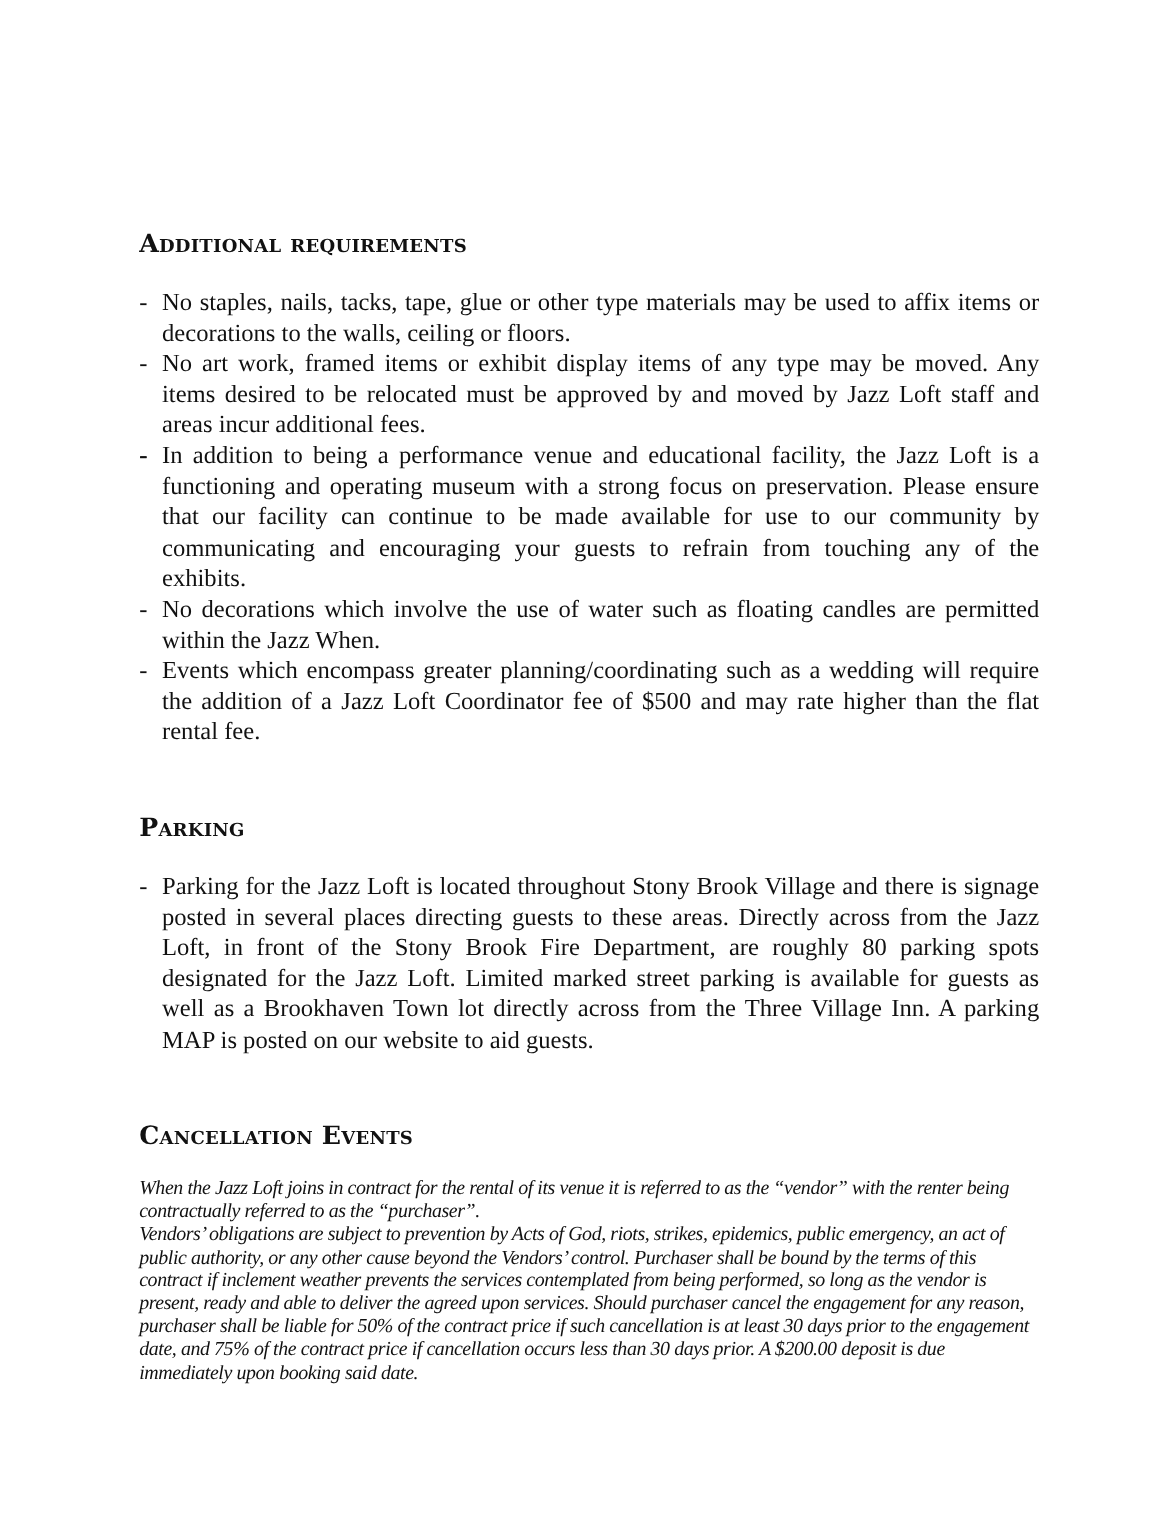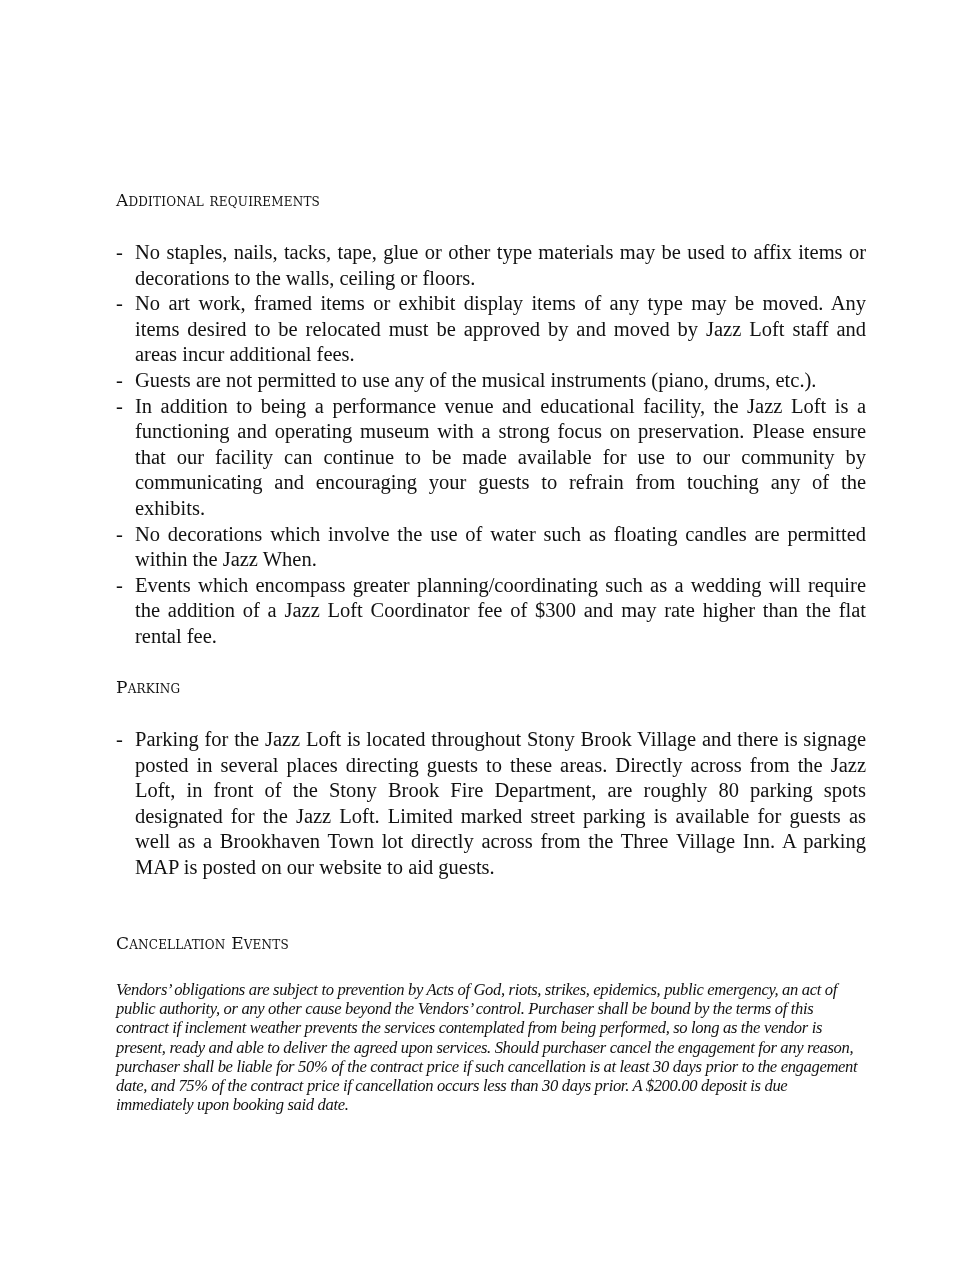--- a/index.html
+++ b/index.html
@@ -1,26 +1,26 @@
 <!DOCTYPE html>
 <html><head>
 <meta charset="utf-8">
 <style>
   html, body { margin: 0; padding: 0; background: #ffffff; }
   body { width: 980px; height: 1268px; position: relative; overflow: hidden; color: #111; }
   .page { position: absolute; left: 116px; top: 0; width: 750px; }
   .heading {
     font-family: "DejaVu Serif", serif;
     font-variant: small-caps;
-    font-size: 17px;
+    font-size: 21px;
     letter-spacing: 0.2px;
     position: absolute;
     left: 0;
     margin: 0;
-    font-weight: normal;
+    font-weight: bold;
   }
   ul.req { list-style: none; margin: 0; padding: 0; position: absolute; left: 0; width: 750px; }
   ul.req li {
     position: relative;
     padding-left: 19px;
     font-family: "Liberation Serif", serif;
     font-size: 20.5px;
     line-height: 25.6px;
     text-align: justify;
   }
@@ -38,31 +38,32 @@
 </head>
 <body>
 
 <div class="page">
 
   <h2 class="heading" style="top:190px">Additional requirements</h2>
 
   <ul class="req" style="top:240px">
     <li><span class="dash">-</span><span>No staples, nails, tacks, tape, glue or other type materials may be used to affix items or decorations to the walls, ceiling or floors.</span></li>
     <li><span class="dash">-</span><span>No art work, framed items or exhibit display items of any type may be moved. Any items desired to be relocated must be approved by and moved by Jazz Loft staff and areas incur additional fees.</span></li>
-    <li><span class="dash">-</span><span>Guests are not permitted to use any of the musical instruments (piano, drums, etc.).</span></li>
+    <li><span class="dash">-</span></li>
     <li><span class="dash">-</span><span>In addition to being a performance venue and educational facility, the Jazz Loft is a functioning and operating museum with a strong focus on preservation. Please ensure that our facility can continue to be made available for use to our community by communicating and encouraging your guests to refrain from touching any of the exhibits.</span></li>
     <li><span class="dash">-</span><span>No decorations which involve the use of water such as floating candles are permitted within the Jazz When.</span></li>
-    <li><span class="dash">-</span><span>Events which encompass greater planning/coordinating such as a wedding will require the addition of a Jazz Loft Coordinator fee of $300 and may rate higher than the flat rental fee.</span></li>
+    <li><span class="dash">-</span><span>Events which encompass greater planning/coordinating such as a wedding will require the addition of a Jazz Loft Coordinator fee of $500 and may rate higher than the flat rental fee.</span></li>
   </ul>
 
   <h2 class="heading" style="top:677px">Parking</h2>
 
   <ul class="req" style="top:727px">
     <li><span class="dash">-</span><span>Parking for the Jazz Loft is located throughout Stony Brook Village and there is signage posted in several places directing guests to these areas. Directly across from the Jazz Loft, in front of the Stony Brook Fire Department, are roughly 80 parking spots designated for the Jazz Loft. Limited marked street parking is available for guests as well as a Brookhaven Town lot directly across from the Three Village Inn. A parking MAP is posted on our website to aid guests.</span></li>
   </ul>
 
   <h2 class="heading" style="top:933px">Cancellation Events</h2>
 
   <div class="policy" style="top:980px">
+    <p>When the Jazz Loft joins in contract for the rental of its venue it is referred to as the “vendor” with the renter being contractually referred to as the “purchaser”.</p>
     <p>Vendors’ obligations are subject to prevention by Acts of God, riots, strikes, epidemics, public emergency, an act of public authority, or any other cause beyond the Vendors’ control. Purchaser shall be bound by the terms of this contract if inclement weather prevents the services contemplated from being performed, so long as the vendor is present, ready and able to deliver the agreed upon services. Should purchaser cancel the engagement for any reason, purchaser shall be liable for 50% of the contract price if such cancellation is at least 30 days prior to the engagement date, and 75% of the contract price if cancellation occurs less than 30 days prior. A $200.00 deposit is due immediately upon booking said date.</p>
   </div>
 
 </div>
 
 </body></html>

